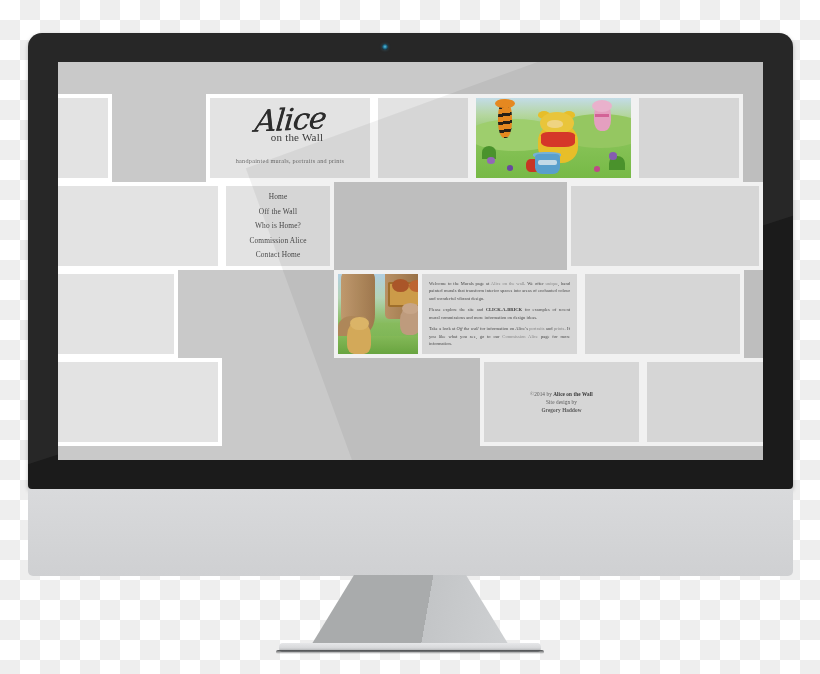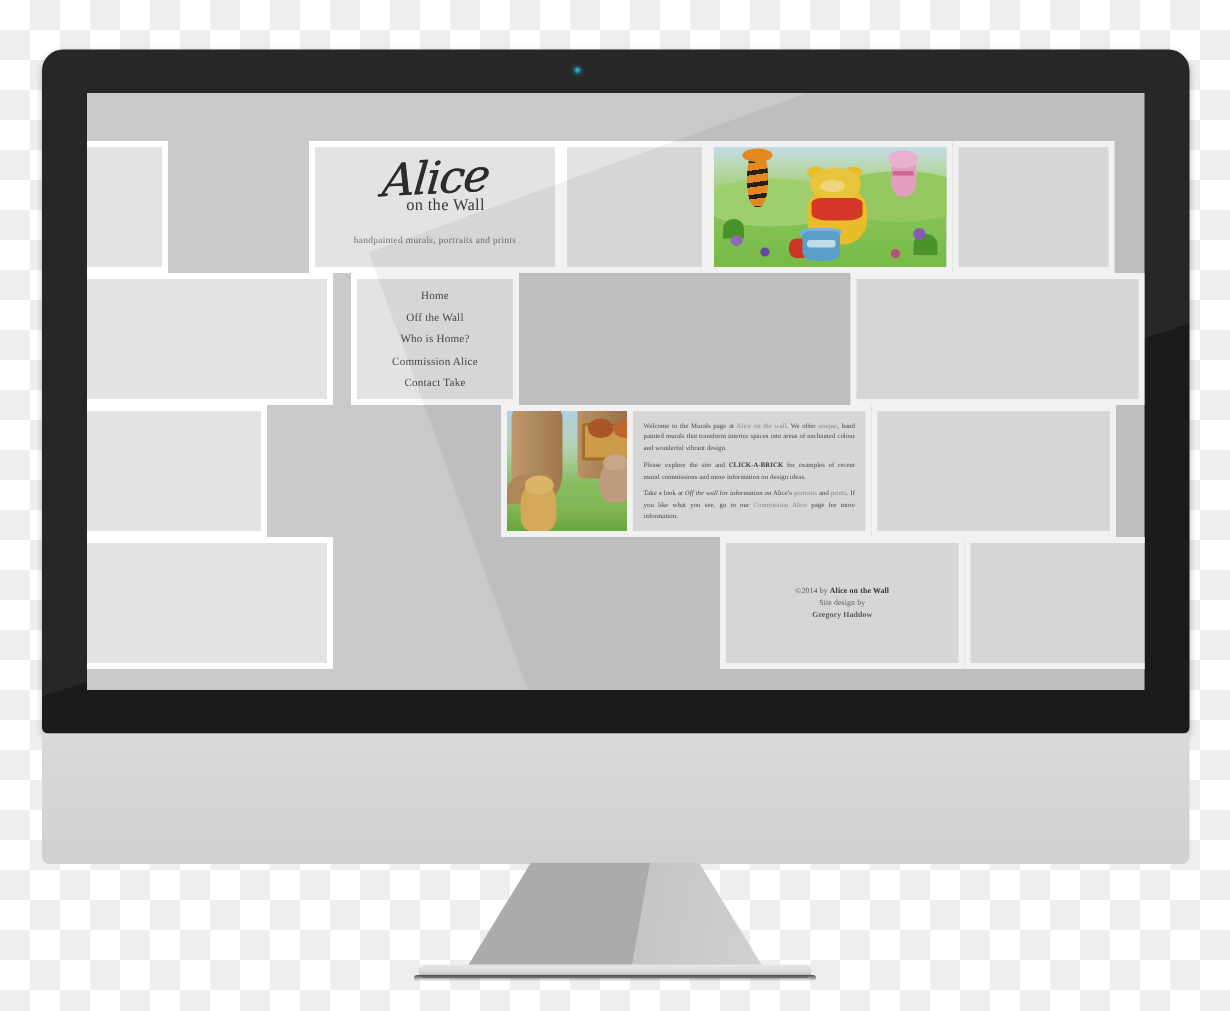--- a/index.html
+++ b/index.html
@@ -227,26 +227,26 @@
         <div class="f1"></div>
         <div class="f2"></div>
         <div class="f3"></div>
         <div class="f4"></div>
       </div>
 
       <div class="brick plain" style="left:577px;top:32px;width:108px;height:88px;"></div>
 
       <div class="brick plain" style="left:-12px;top:120px;width:176px;height:88px;"></div>
 
-      <div class="brick nav-cell" style="left:176px;top:120px;width:112px;height:88px;">
+      <div class="brick nav-cell" style="left:164px;top:120px;width:112px;height:88px;">
         <div class="nav-item">Home</div>
         <div class="nav-item">Off the Wall</div>
         <div class="nav-item">Who is Home?</div>
         <div class="nav-item">Commission Alice</div>
-        <div class="nav-item">Contact Take</div>
+        <div class="nav-item">Contact Home</div>
       </div>
 
       <div class="brick art teddy" style="left:276px;top:120px;width:163px;height:88px;">
         <div class="trunkA"></div>
         <div class="trunkB"></div>
         <div class="trunkC"></div>
         <div class="root1"></div>
         <div class="root2"></div>
         <div class="swing"></div>
         <div class="bearS"></div>

